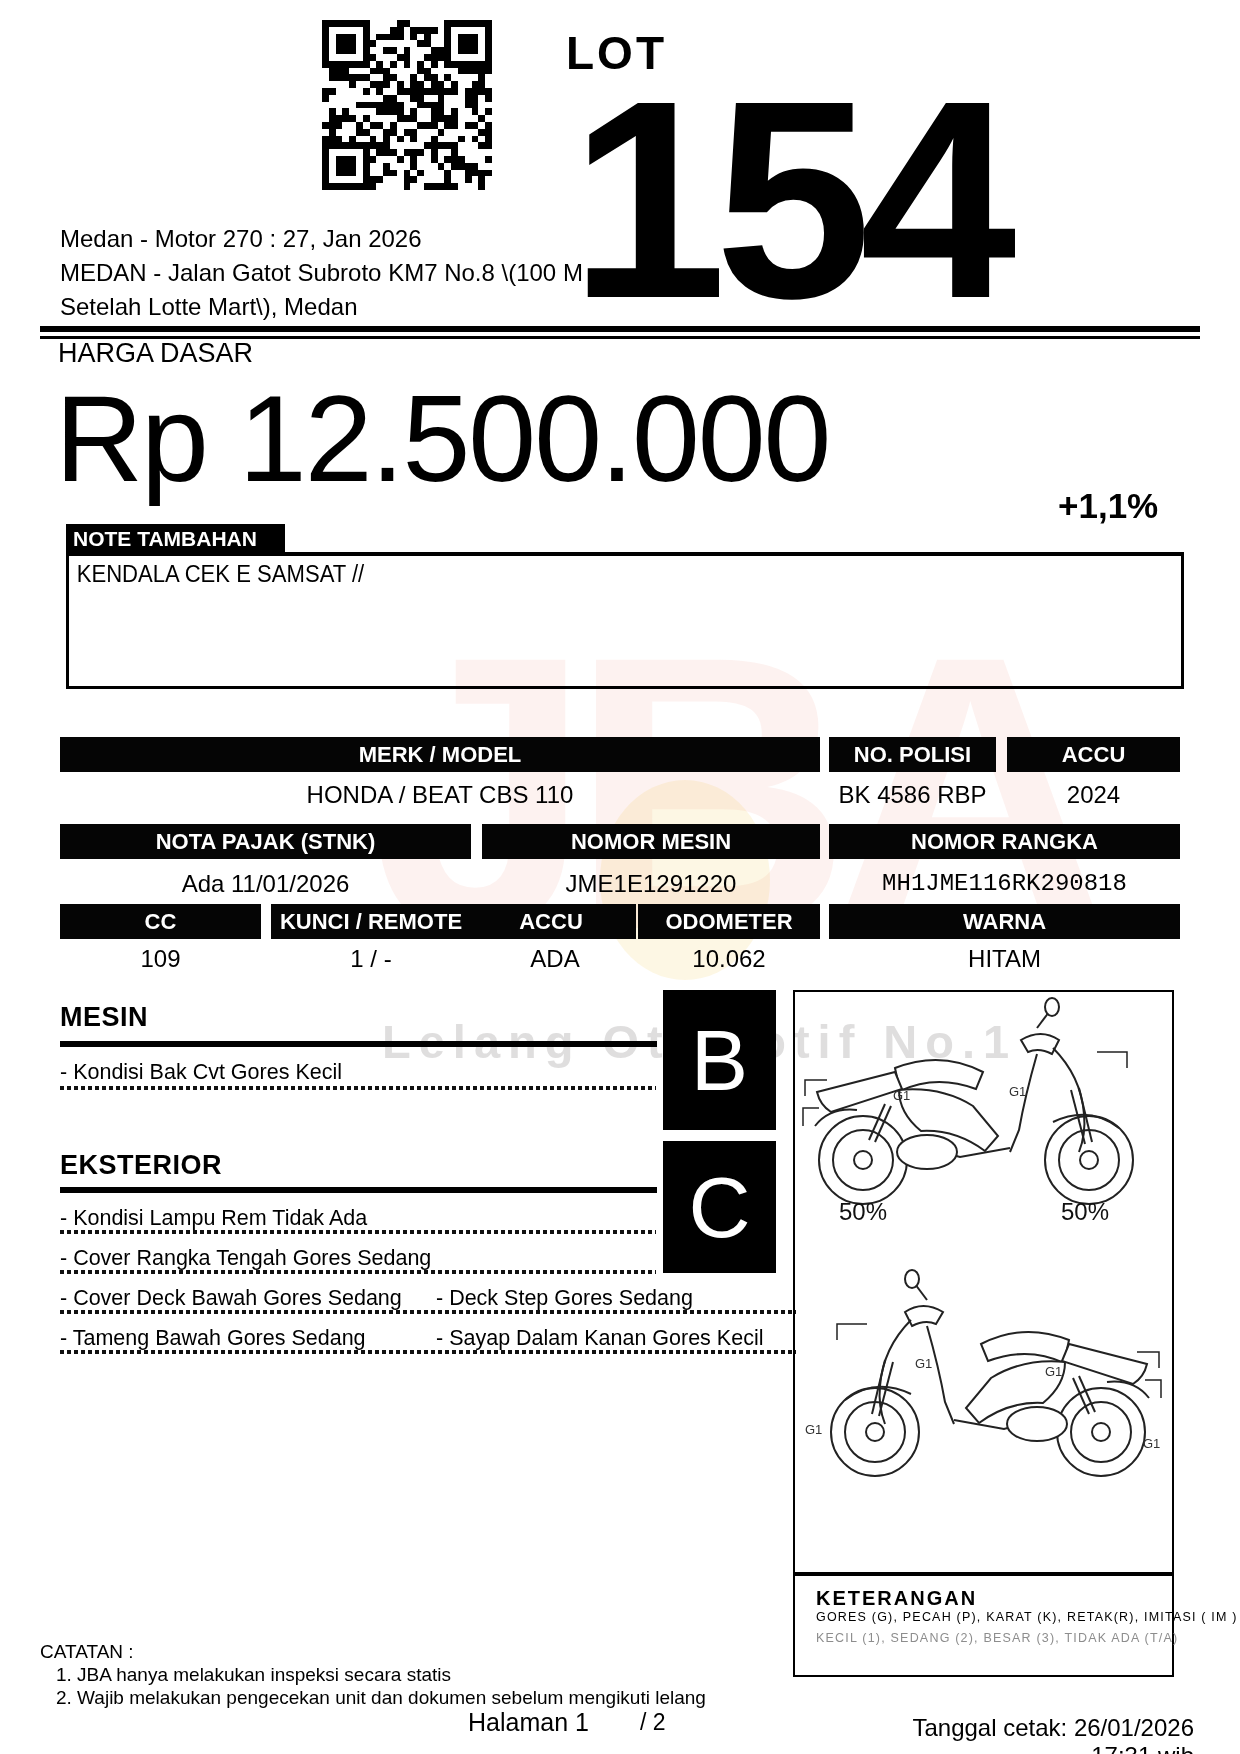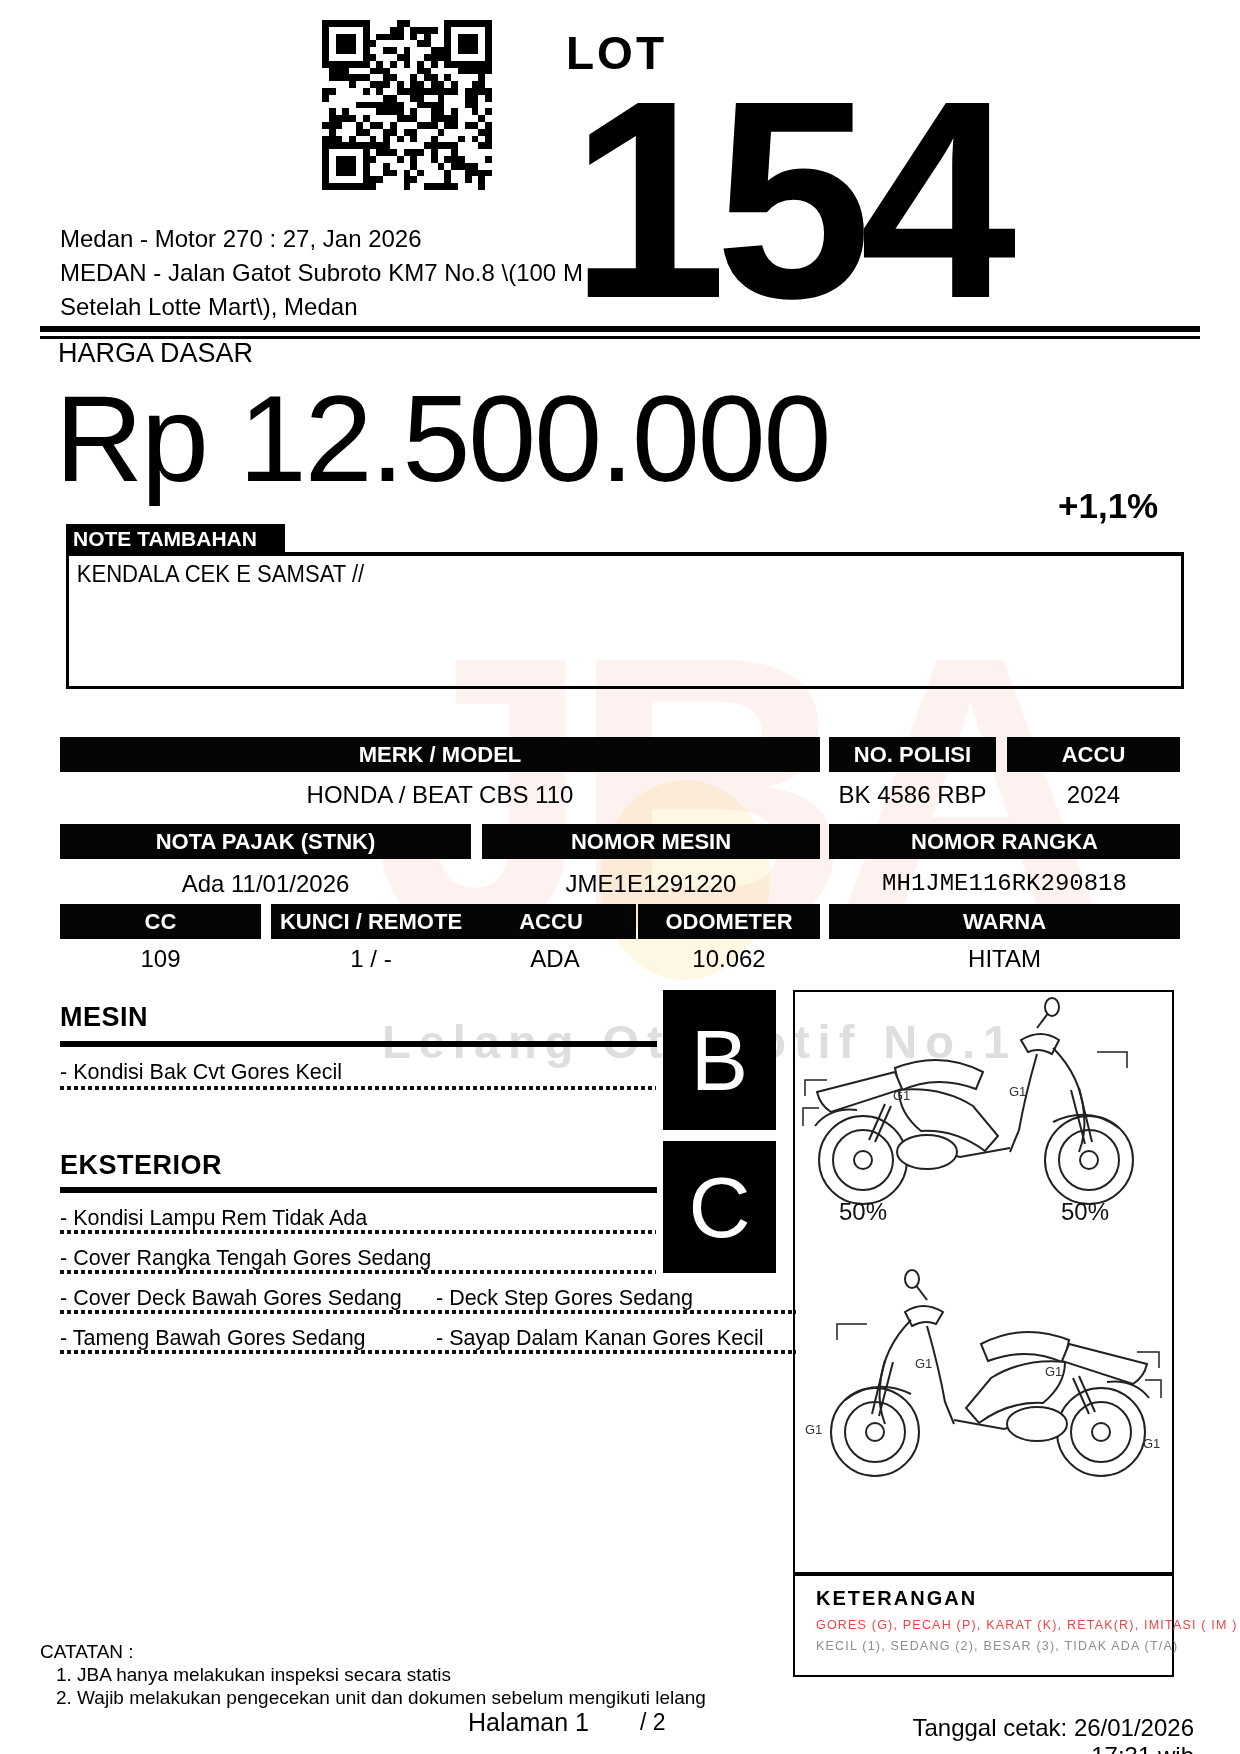--- a/index.html
+++ b/index.html
@@ -32,21 +32,21 @@
   
   .sec-title{font-size:27px;font-weight:bold;letter-spacing:0.5px;}
   .sec-rule{background:#000;height:6px;}
   .sec-item{font-size:21.5px;white-space:nowrap;}
   .dotted{height:4px;background:repeating-linear-gradient(90deg,#111 0 4px,transparent 4px 7px);}
   .grade-box{position:absolute;background:#000;color:#fff;text-align:center;z-index:2;}
   .grade-letter{font-size:86px;font-weight:400;}
   
   .frame{position:absolute;border:2px solid #000;background:transparent;z-index:1;}
   .ket-title{font-size:20px;font-weight:bold;letter-spacing:2px;}
-  .ket-line1{font-size:12.5px;letter-spacing:1.2px;color:#ef4444;margin-top:8px;white-space:nowrap;text-align:center;}
+  .ket-line1{font-size:12.5px;letter-spacing:1.2px;color:#000000;white-space:nowrap;text-align:center;}
   .ket-line2{font-size:12.5px;letter-spacing:1.2px;color:#8d8d8d;margin-top:7px;white-space:nowrap;}
   
   .foot{font-size:19px;line-height:23px;}
   .page-num{font-size:25px;}
   .page-total{font-size:23px;}
   .printed{font-size:24px;text-align:right;}
   svg text{font-family:"Liberation Sans",sans-serif;}
 </style>
 </head>
 <body>

